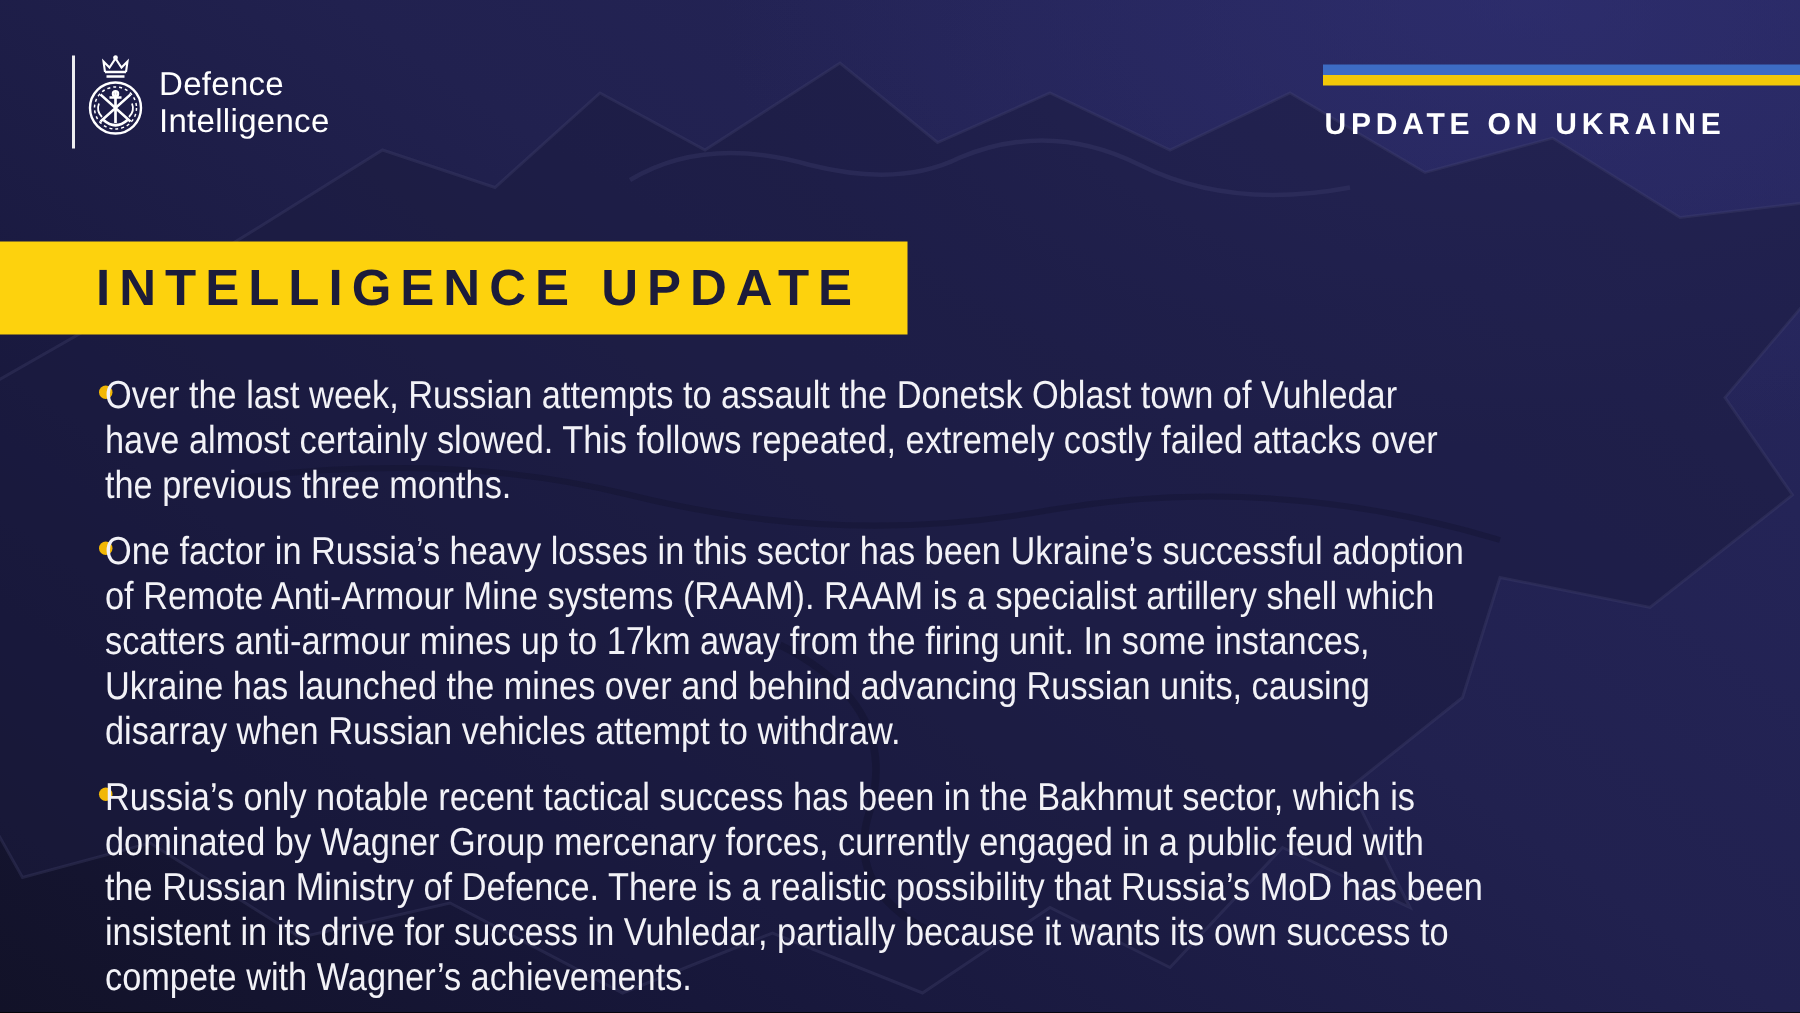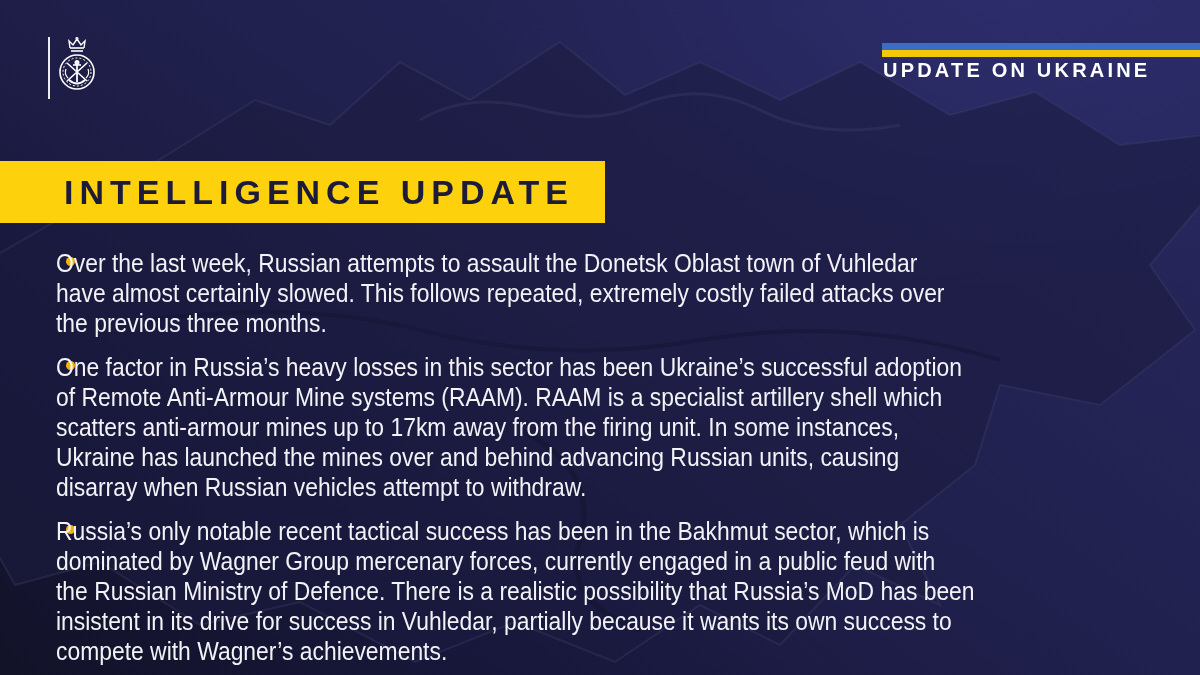--- a/index.html
+++ b/index.html
@@ -13,32 +13,32 @@
   .bg-map{position:absolute;inset:0;pointer-events:none;}
   
   .logo{position:absolute;left:48px;top:36px;display:flex;align-items:center;}
   .logo-bar{width:2px;height:62px;background:#ffffff;opacity:.92;margin-right:7px;}
   .crest{width:40px;height:64px;flex:0 0 auto;}
   .logo-text{margin-left:9px;color:#ffffff;font-size:22px;line-height:25px;letter-spacing:.2px;}
   
   .flag{position:absolute;left:882px;top:43px;width:318px;height:14px;}
   .flag .b{height:7px;background:#3d6cc4;}
   .flag .y{height:7px;background:#f2c808;}
-  .kicker{position:absolute;left:883px;top:59px;color:#ffffff;
+  .kicker{position:absolute;left:883px;top:72px;color:#ffffff;
           font-size:20px;font-weight:bold;letter-spacing:3.2px;}
   .date{position:absolute;left:883px;top:99px;color:#ffffff;
         font-size:23px;font-style:italic;letter-spacing:2.4px;}
   
   .banner{position:absolute;left:0;top:161px;width:605px;height:62px;
           background:#fdd20d;display:flex;align-items:center;}
   .banner-title{color:#1c1c3a;font-size:34px;font-weight:bold;
                 letter-spacing:6px;padding-left:64px;white-space:nowrap;}
   
   .bullets{position:absolute;left:0;top:248px;width:1200px;color:#f2f2f7;}
-  .bullet{position:relative;padding-left:56px;margin-bottom:14px;}
+  .bullet{position:relative;padding-left:70px;margin-bottom:14px;}
   .dot{position:absolute;left:66px;top:9px;width:9px;height:9px;border-radius:50%;
        background:#f2b705;}
   .blines{transform:scaleX(.88);transform-origin:left top;}
   .bline{font-size:26px;line-height:30px;white-space:nowrap;letter-spacing:0px;}
 </style>
 </head>
 <body>
 
 <div class="stage">
 
@@ -66,20 +66,24 @@
       <circle cx="20" cy="36" r="17" stroke-width="1.6"></circle>
       <circle cx="20" cy="36" r="14" stroke-width="1" stroke-dasharray="2 2"></circle>
 
       <path d="M10 27 L30 45 M30 27 L10 45" stroke-width="1.6"></path>
       <path d="M20 25 v21" stroke-width="1.8"></path>
       <path d="M16 29 h8" stroke-width="1.6"></path>
       <circle cx="20" cy="26.5" r="1.8" stroke-width="1.4"></circle>
       <path d="M12 44 q8 7 16 0" stroke-width="1.8"></path>
       <path d="M9 33 q-2 5 2 9 M31 33 q2 5 -2 9" stroke-width="1.2"></path>
     </svg>
+    <div class="logo-text">
+      <div>Defence</div>
+      <div>Intelligence</div>
+    </div>
   </div>
 
   <div class="flag">
     <div class="b"></div>
     <div class="y"></div>
   </div>
   <div class="kicker">UPDATE ON UKRAINE</div>
 
   <div class="banner">
     <div class="banner-title">INTELLIGENCE UPDATE</div>

